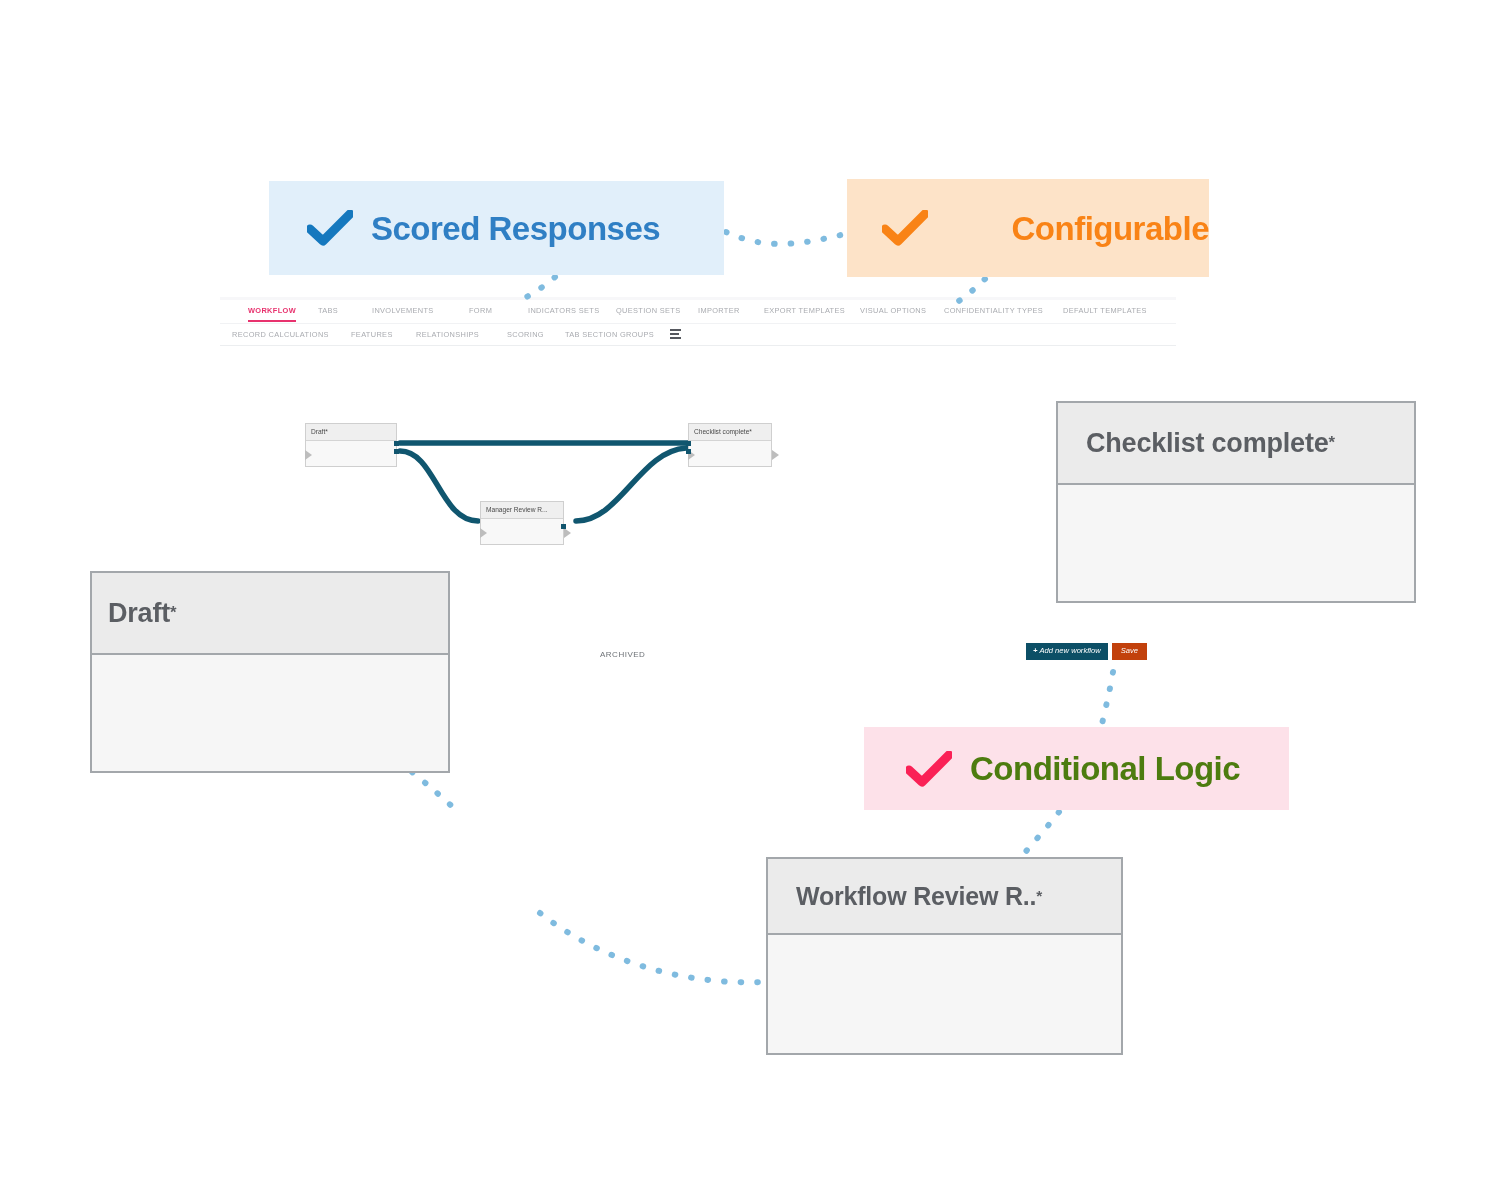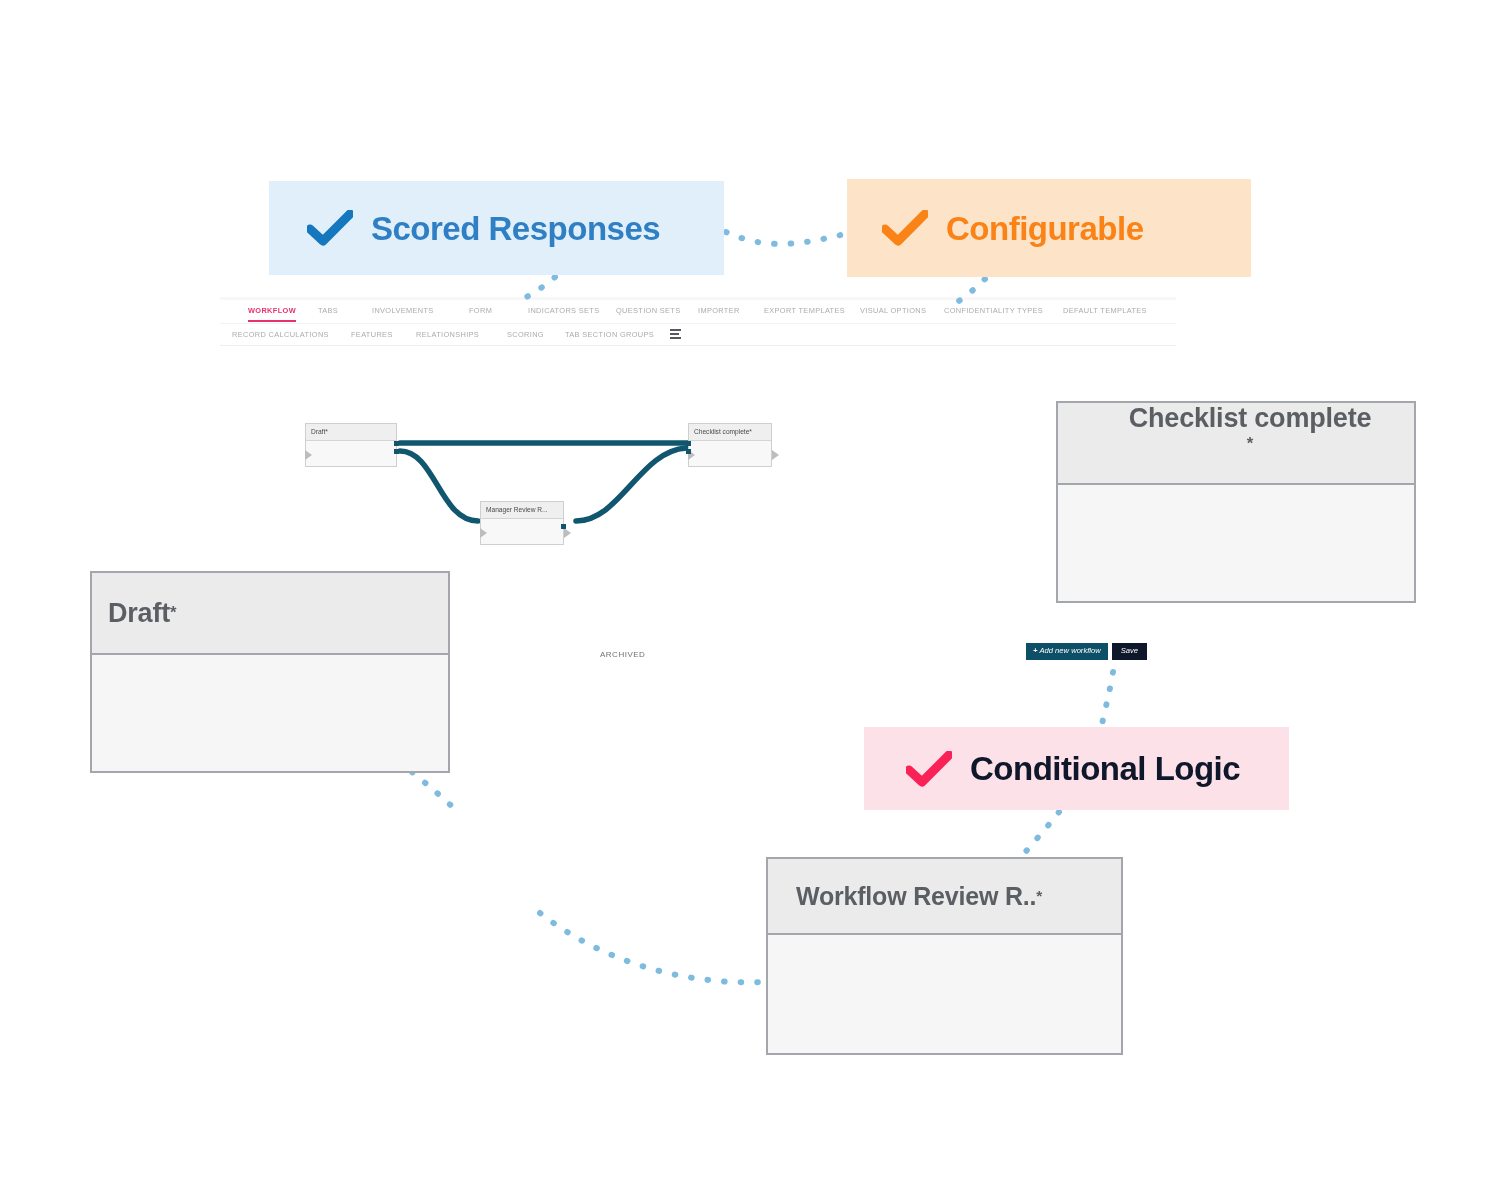--- a/index.html
+++ b/index.html
@@ -162,21 +162,21 @@
   .btn {
     font-size: 7.6px;
     color: #ffffff;
     font-family: "Liberation Sans", sans-serif;
     padding: 4px 7px 5px;
     line-height: 1;
     white-space: nowrap;
     font-style: italic;
   }
   .btn-primary { background: #0c4f66; }
-  .btn-save { background: #0f172a; padding-left: 9px; padding-right: 9px; }
+  .btn-save { background: #c2410c; padding-left: 9px; padding-right: 9px; }
   .plus { font-weight: bold; margin-right: 2px; }
 
   
   .zoom-card {
     position: absolute;
     border: 2px solid #a3a7ab;
     background: #f6f6f6;
     z-index: 8;
   }
   .zoom-card .zc-head {
@@ -187,21 +187,21 @@
     padding-left: 28px;
     font-weight: bold;
     color: #5b5e63;
     font-family: "Liberation Sans", sans-serif;
     letter-spacing: -0.2px;
   }
   .zoom-card .zc-body { background: #f6f6f6; }
   .zc-star { font-size: 0.62em; vertical-align: super; font-weight: bold; }
 
   #card-checklist { left: 1056px; top: 401px; width: 360px; height: 202px; }
-  #card-checklist .zc-head { height: 82px; font-size: 27px; flex-direction: column; }
+  #card-checklist .zc-head { height: 82px; font-size: 27px; }
   #card-checklist .zc-body { height: 116px; }
 
   #card-draft { left: 90px; top: 571px; width: 360px; height: 202px; }
   #card-draft .zc-head { height: 82px; font-size: 27px; padding-left: 16px; }
   #card-draft .zc-body { height: 116px; }
 
   #card-manager { left: 766px; top: 857px; width: 357px; height: 198px; }
   #card-manager .zc-head { height: 76px; font-size: 25px; }
   #card-manager .zc-body { height: 118px; }
 
@@ -221,24 +221,24 @@
   .pill .ptext {
     font-size: 33px;
     font-weight: 700;
     letter-spacing: -0.5px;
     white-space: nowrap;
     line-height: 1;
   }
 
   #pill-scored     { left: 269px; top: 181px; width: 455px; height: 94px; padding: 0 0 0 38px; background: #e1effa; }
   #pill-scored .ptext { color: #2f7fc4; }
-  #pill-config     { left: 847px; top: 179px; width: 404px; height: 98px; padding: 0 0 0 35px; background: #fde3c8; }
+  #pill-config     { left: 847px; top: 179px; width: 362px; height: 98px; padding: 0 0 0 35px; background: #fde3c8; justify-content: space-between; }
   #pill-config .ptext { color: #f98316; }
   #pill-conditional{ left: 864px; top: 727px; width: 425px; height: 83px; padding: 0 0 0 42px; background: #fde1e9; }
-  #pill-conditional .ptext { color: #0f172a; }
+  #pill-conditional .ptext { color: #4d7c0f; }
   #pill-workflow   { left: 251px; top: 825px; width: 526px; height: 88px; padding: 0 0 0 33px; background: #d8f4e3; }
   #pill-workflow .ptext { color: #34a06c; }
 </style>
 </head>
 <body>
 
 <div id="stage">
 
   <div id="app-shot">
 

